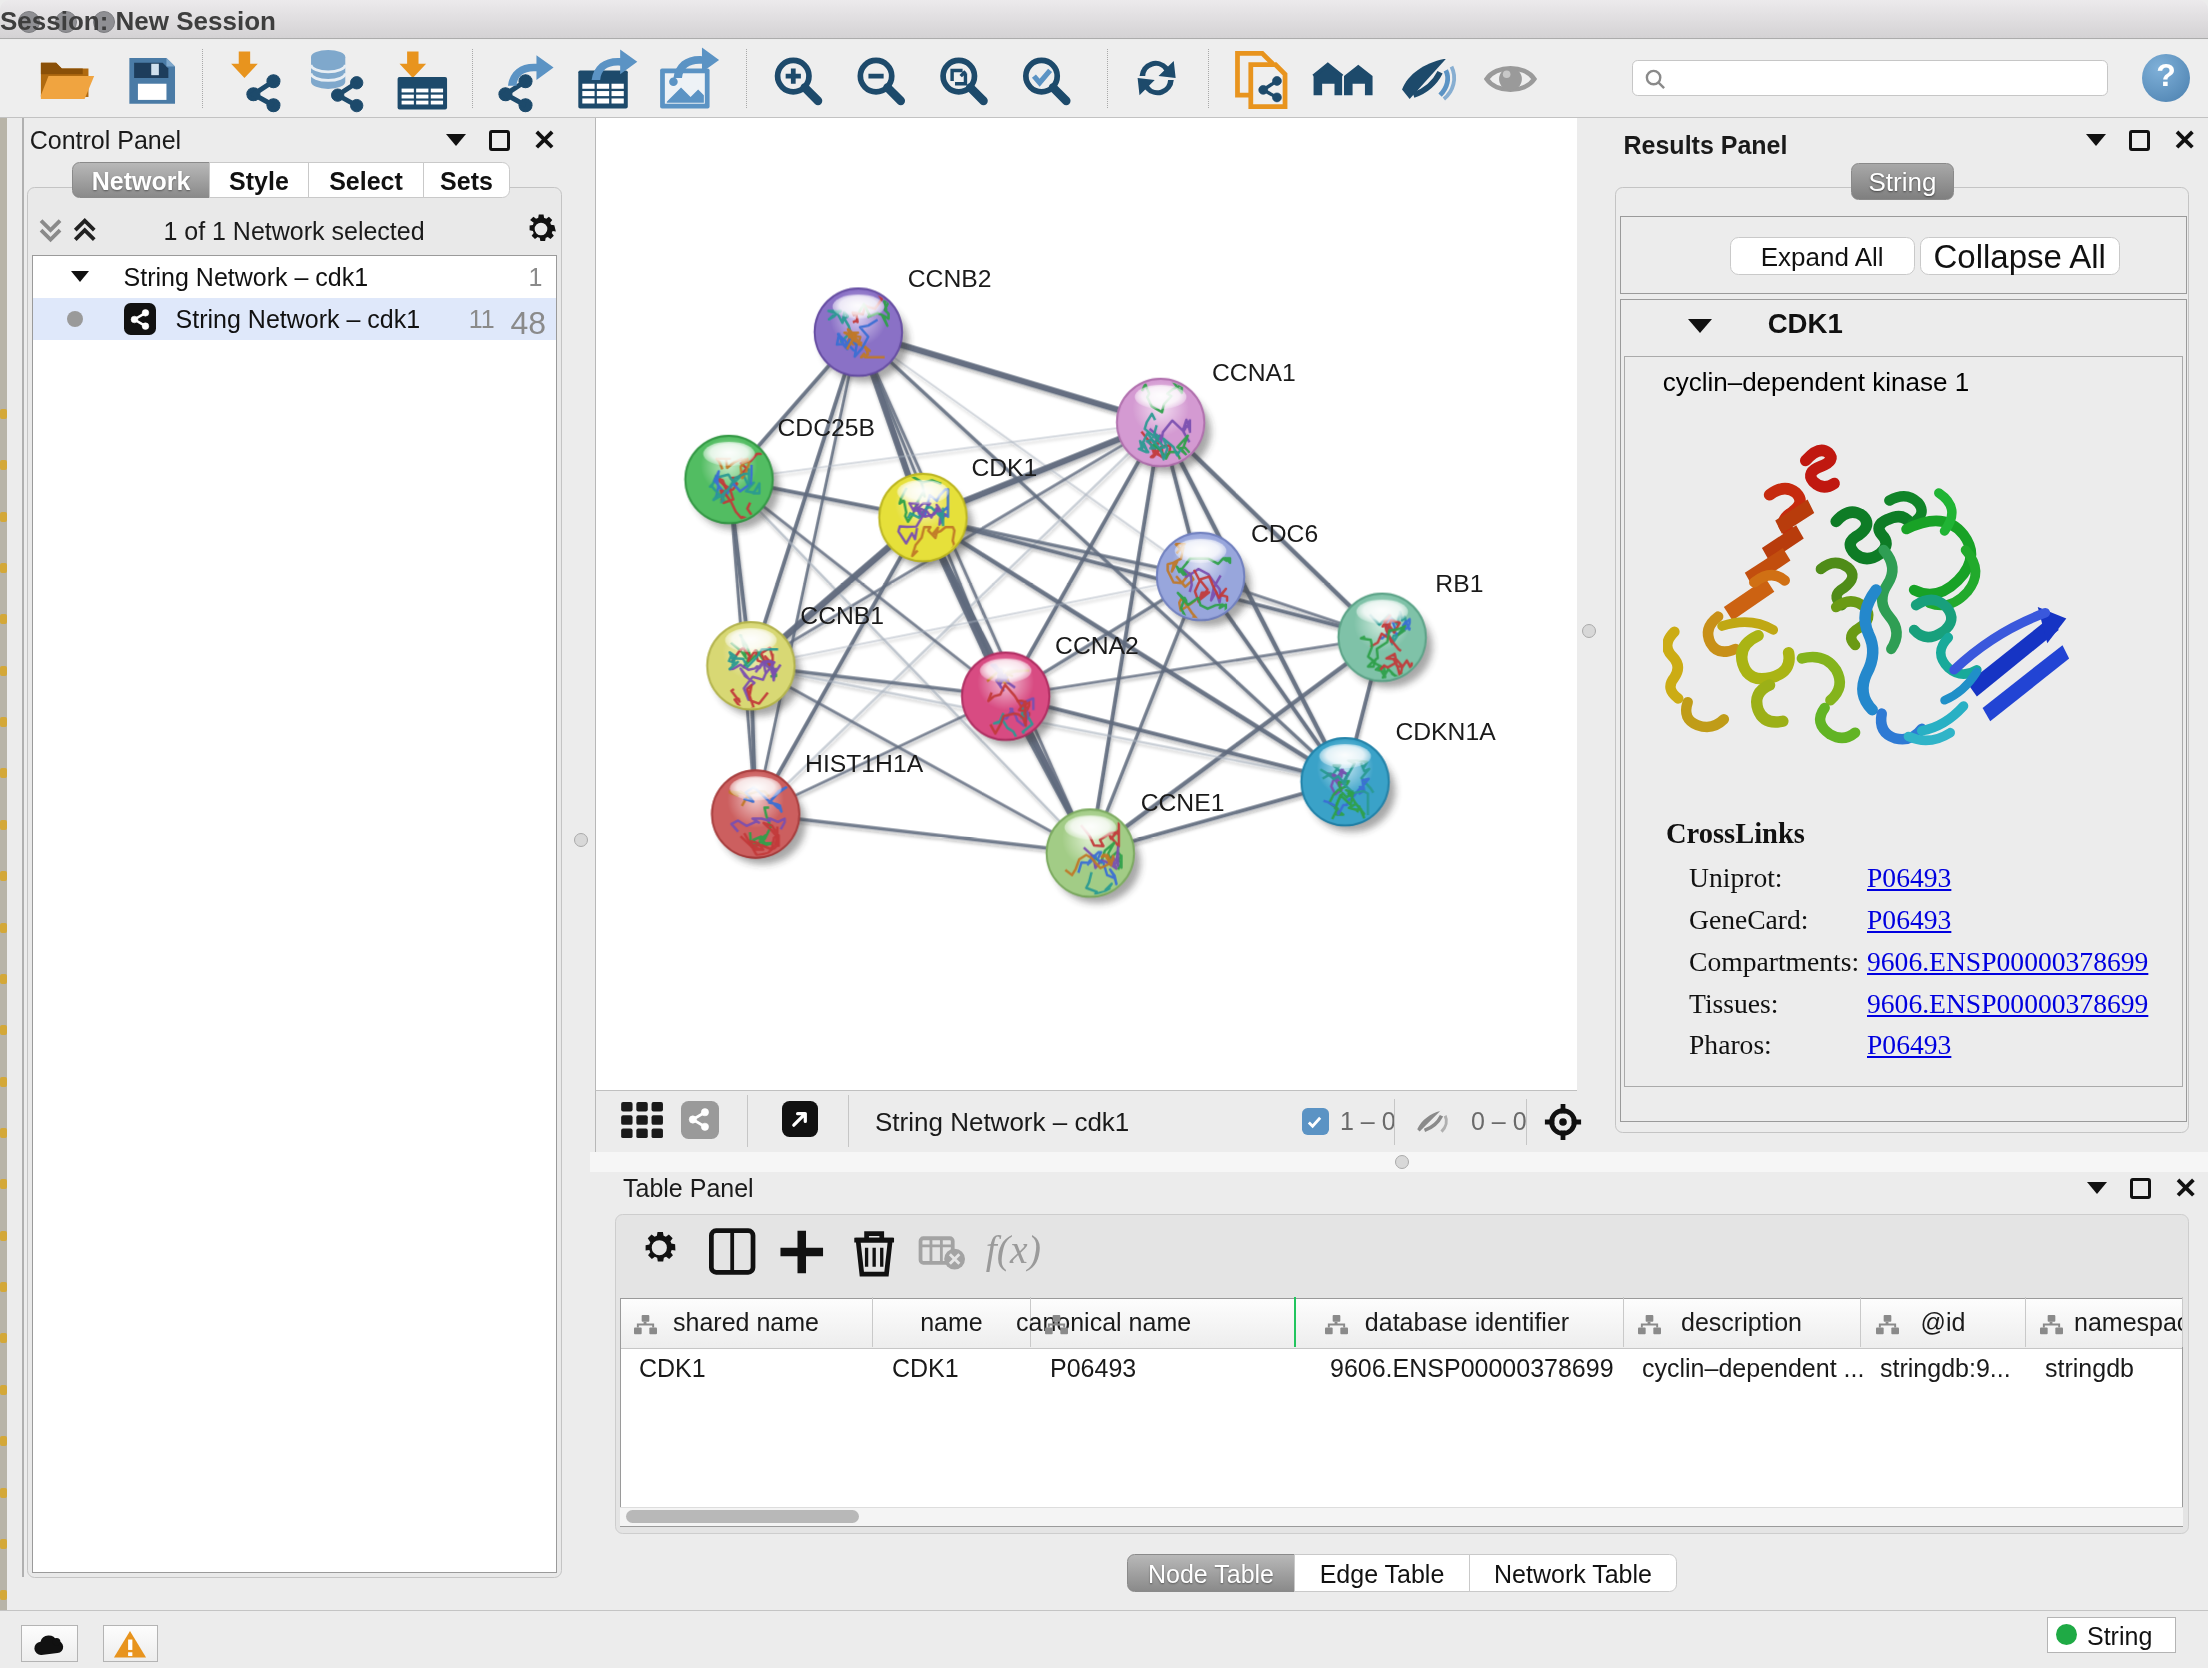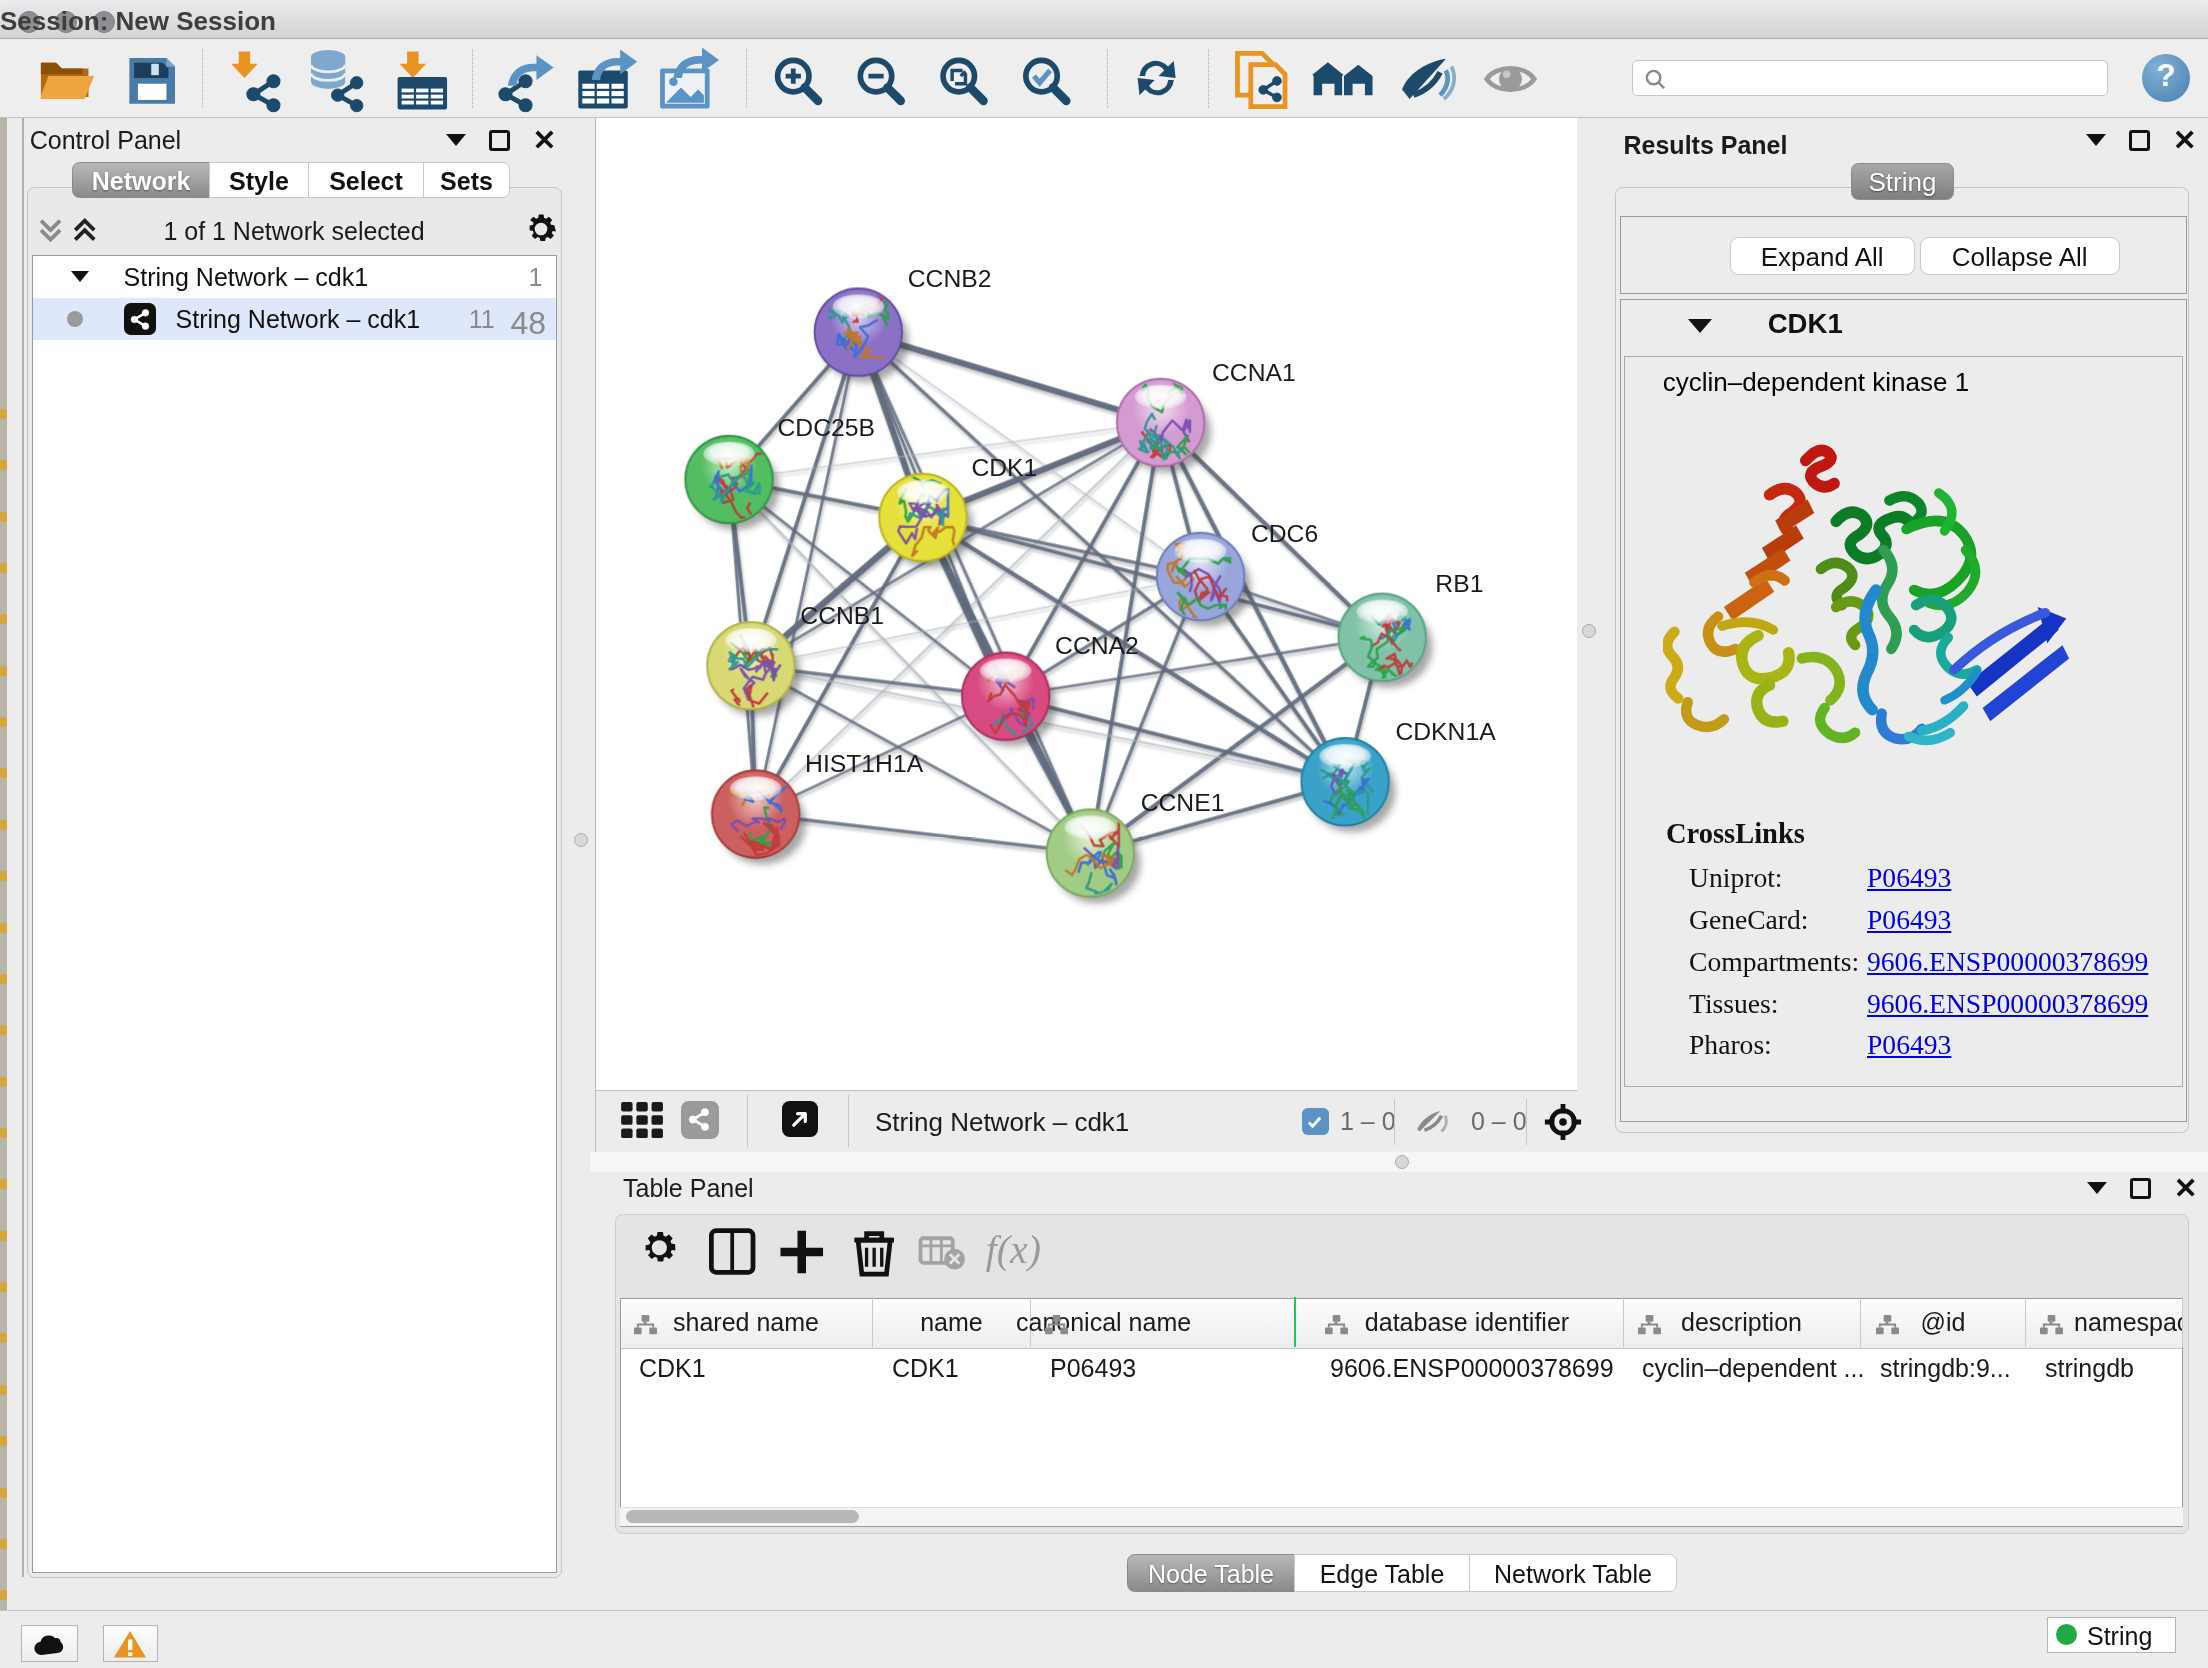--- a/index.html
+++ b/index.html
@@ -581,21 +581,21 @@
   <div class="picons" style="right:11.4px;top:7.6px;">
       <div class="tri"></div>
       <div class="sq"></div>
       <div class="xx">✕</div>
     </div>
   <div class="abs" style="left:1px;top:65px;width:574px;height:946px;background:#ececec;border:1px solid #c4c4c4;border-radius:7.6px;"></div>
   <div class="abs" style="left:237px;top:41px;width:103px;height:37px;background:linear-gradient(#a8a8a8,#7f7f7f);border-radius:7.6px;border:1px solid #8a8a8a;text-align:center;line-height:37px;font-size:26px;color:#fff;text-shadow:0 1px 1.9px rgba(0,0,0,0.5);">String</div>
 
   <div class="abs" style="left:5.7px;top:94px;width:567px;height:78px;border:1px solid #9a9a9a;background:#ececec;">
     <div class="abs" style="left:79px;top:20px;width:185px;height:38px;background:#fff;border:1px solid #c9c9c9;border-radius:8.6px;text-align:center;line-height:38px;font-size:26px;color:#111;margin-left:30px;">Expand All</div>
-    <div class="abs" style="left:299px;top:20px;width:200px;height:38px;background:#fff;border:1px solid #c9c9c9;border-radius:8.6px;text-align:center;line-height:38px;font-size:26px;color:#111;">Collapse All</div>
+    <div class="abs" style="left:299px;top:20px;width:200px;height:38px;background:#fff;border:1px solid #c9c9c9;border-radius:8.6px;text-align:center;line-height:38px;font-size:33px;color:#111;">Collapse All</div>
   </div>
 
   <div class="abs" style="left:5.7px;top:177px;width:567px;height:823px;border:1px solid #9a9a9a;background:#ececec;">
     <div class="abs" style="left:67px;top:19px;width:0;height:0;border-left:12.4px solid transparent;border-right:12.4px solid transparent;border-top:14.3px solid #111;"></div>
     <div class="abs" style="left:147px;top:7.6px;font-size:27.6px;font-weight:bold;color:#111;">CDK1</div>
     <div class="abs" style="left:3.8px;top:56px;width:559px;height:731px;border:1px solid #aaa;background:#ececec;"></div>
     <div class="abs" style="left:42px;top:67px;font-size:26px;color:#000000;">cyclin–dependent kinase 1</div>
   </div>
   <svg width="409" height="338" viewBox="0 0 430 355" style="position:absolute;left:49px;top:308px">
 <g fill="none" stroke-linecap="round" stroke-linejoin="round">

